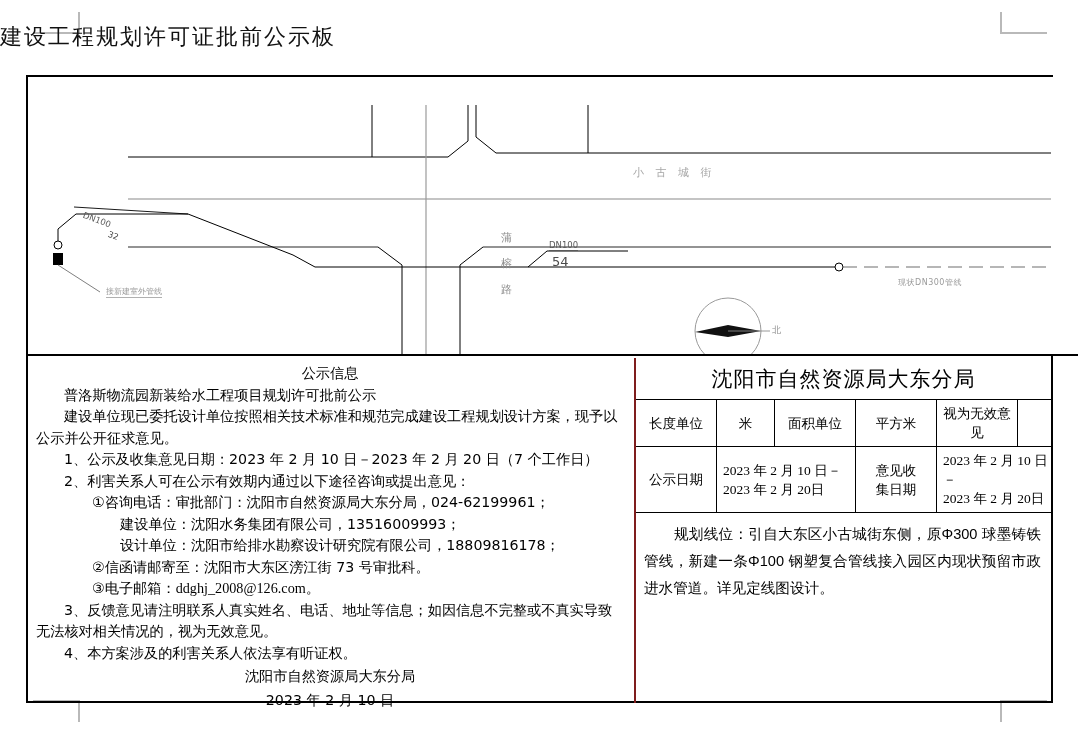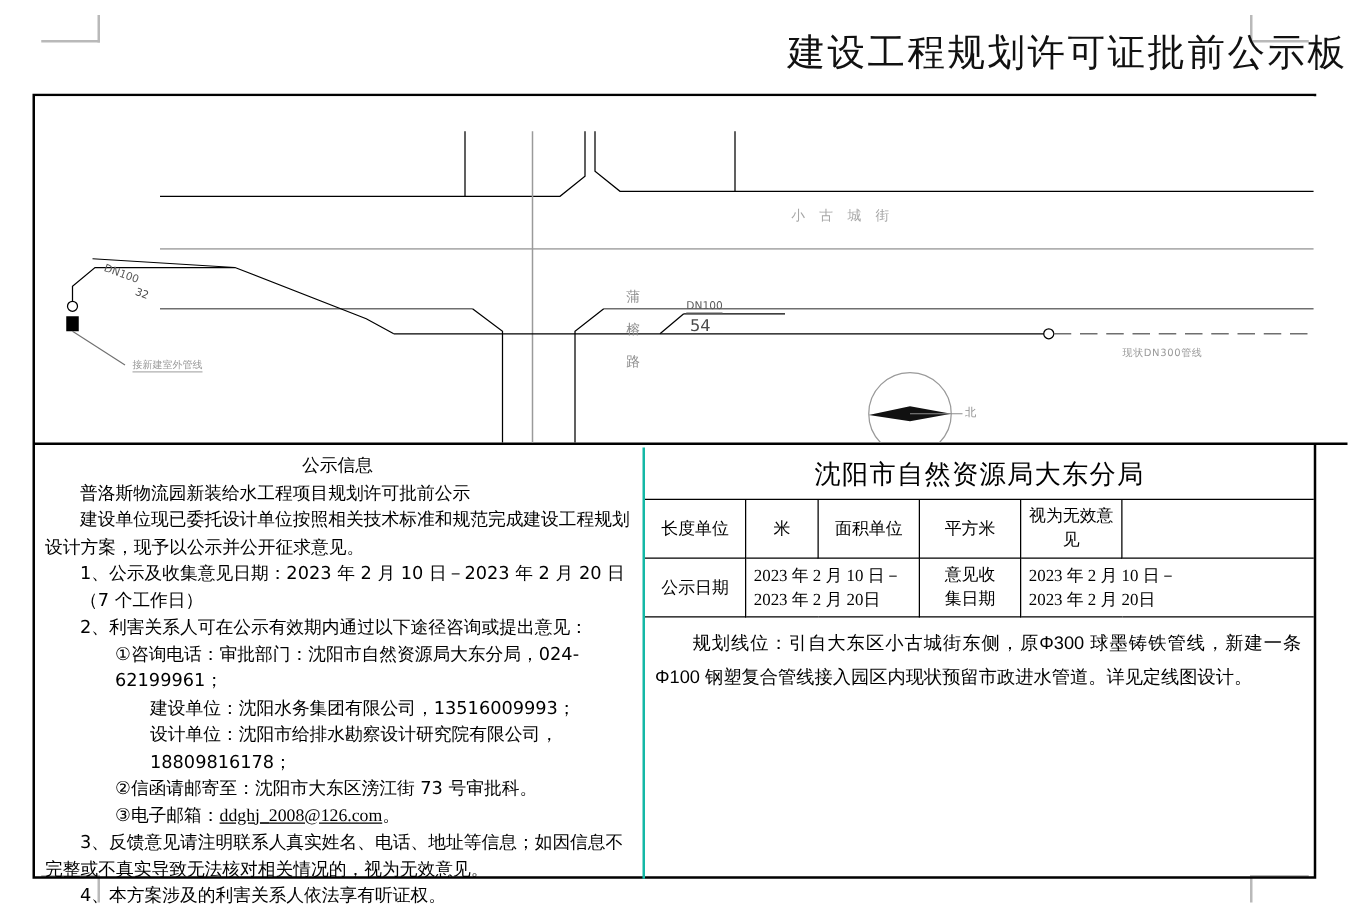--- a/index.html
+++ b/index.html
@@ -14,23 +14,23 @@
   
   .crop{position:absolute;border-color:#b9b9b9;border-style:solid;border-width:0;}
   .crop.tl{left:33px;top:12px;width:45px;height:20px;border-bottom-width:2px;border-right-width:2px;}
   .crop.tr{left:1000px;top:12px;width:45px;height:20px;border-bottom-width:2px;border-left-width:2px;}
   .crop.bl{left:33px;top:700px;width:45px;height:20px;border-top-width:2px;border-right-width:2px;}
   .crop.br{left:1000px;top:700px;width:45px;height:20px;border-top-width:2px;border-left-width:2px;}
 
   
   #title{
     position:absolute;left:0;top:22px;width:1078px;
-    text-align:right;
+    text-align:left;
     font-family:"DejaVu Sans","Liberation Sans",sans-serif;
-    font-size:30px;letter-spacing:2px;font-weight:400;
+    font-size:22px;letter-spacing:2px;font-weight:400;
     color:#111;
   }
 
   
   #frame{
     position:absolute;left:26px;top:75px;width:1027px;height:628px;
     border:2px solid #000;box-sizing:border-box;
   }
 
   
@@ -40,37 +40,37 @@
     overflow:hidden;background:#fff;
   }
   #drawing svg{display:block;}
 
   
   #lower{
     position:absolute;left:0;top:281px;width:1023px;height:345px;
     display:flex;
   }
   #left-panel{
-    width:488px;height:100%;
-    border-right:2px solid #14b8a6;box-sizing:border-box;
+    width:608px;height:100%;
+    border-right:2px solid #7f1d1d;box-sizing:border-box;
     position:relative;
   }
   #right-panel{
     flex:1;height:100%;position:relative;box-sizing:border-box;
   }
 
   
   .lp-inner{padding:5px 10px 0 8px;font-size:14.2px;line-height:21.5px;color:#000;
             font-family:"DejaVu Sans","Liberation Sans",sans-serif;}
   .lp-center{text-align:center;}
   .ind1{text-indent:28px;}
   .ind2{padding-left:28px;}
   .ind3{padding-left:56px;}
   .ind4{padding-left:84px;}
-  .mail{text-decoration:underline;font-family:"Liberation Serif","DejaVu Serif",serif;}
+  .mail{font-family:"Liberation Serif","DejaVu Serif",serif;}
   .sig{text-align:center;margin-top:2px;}
 
   
   #rp-title{
     height:42px;line-height:42px;text-align:center;
     font-family:"Liberation Serif","DejaVu Serif",serif;
     font-size:21px;letter-spacing:1px;
     border-bottom:1.5px solid #000;box-sizing:border-box;
   }
   table.meta{

